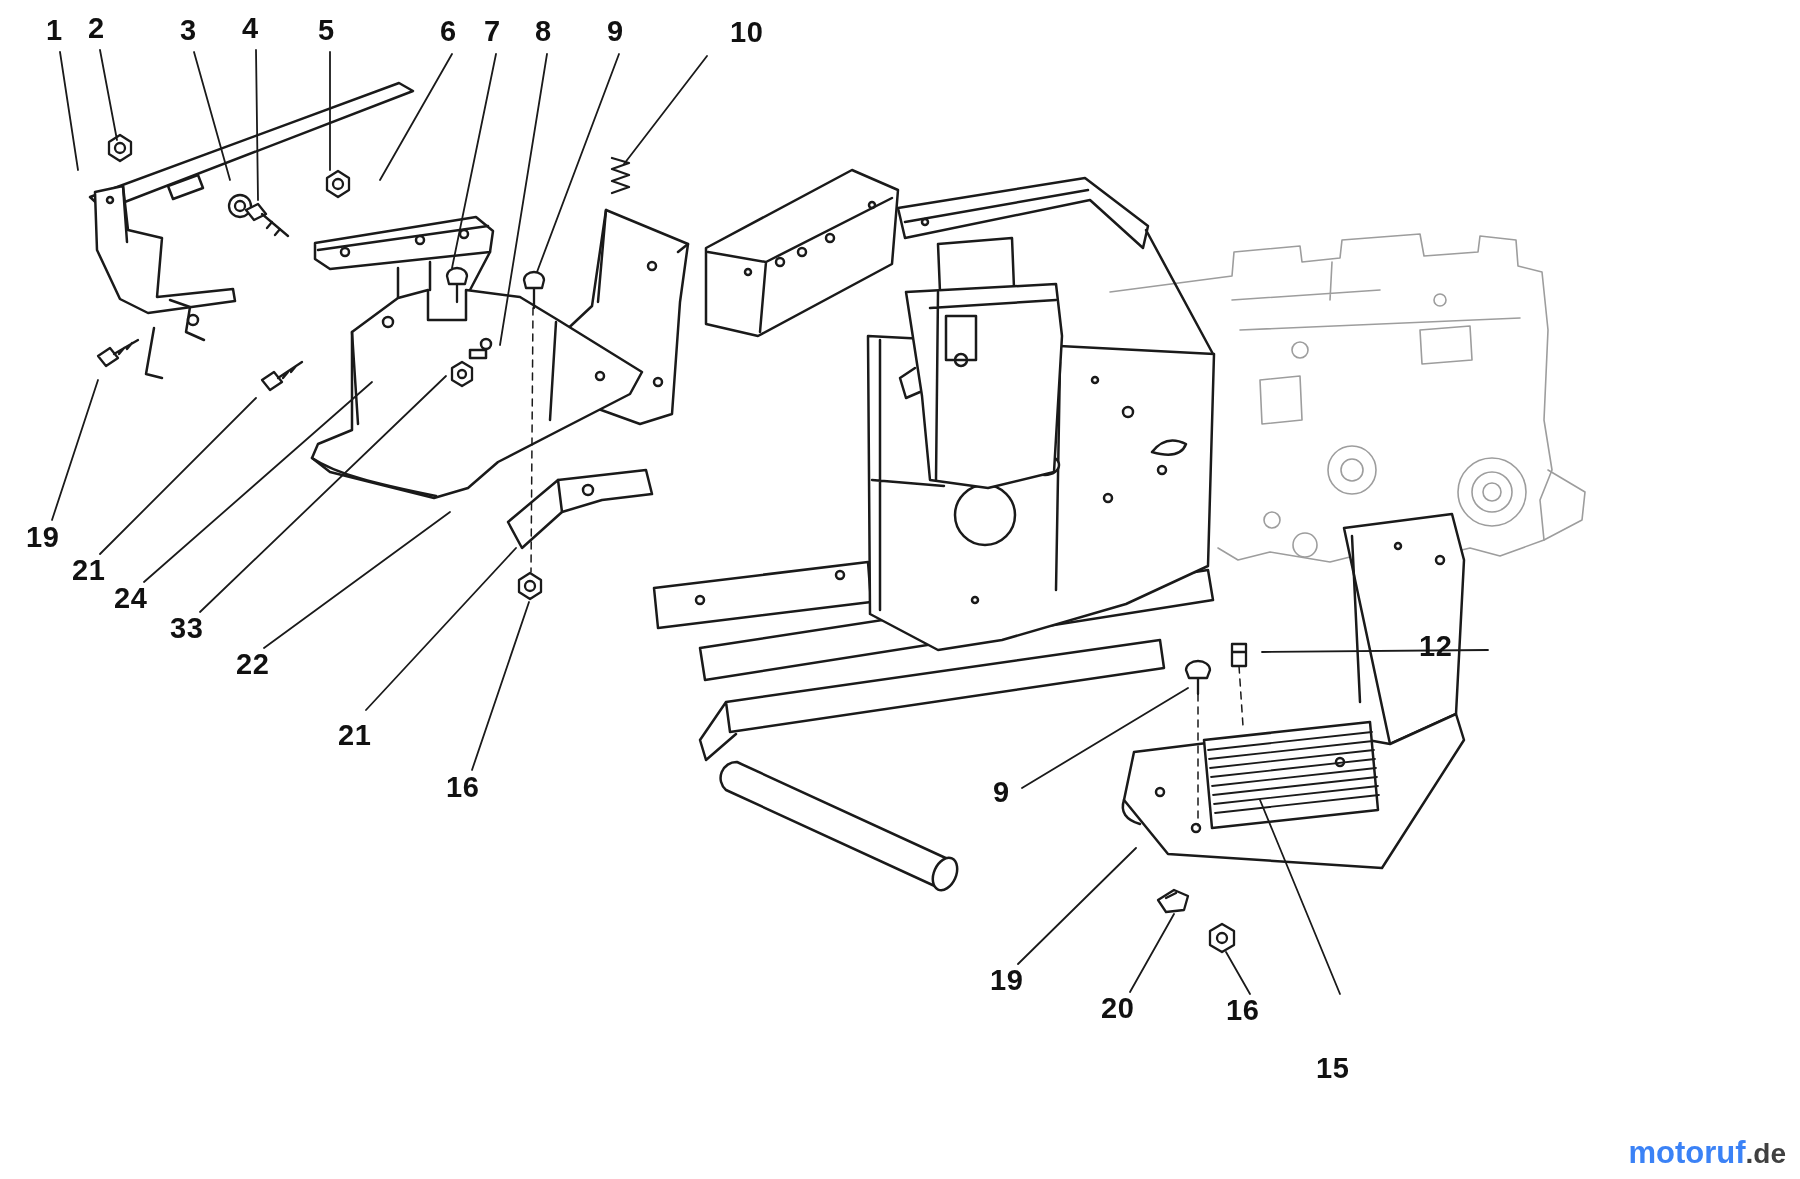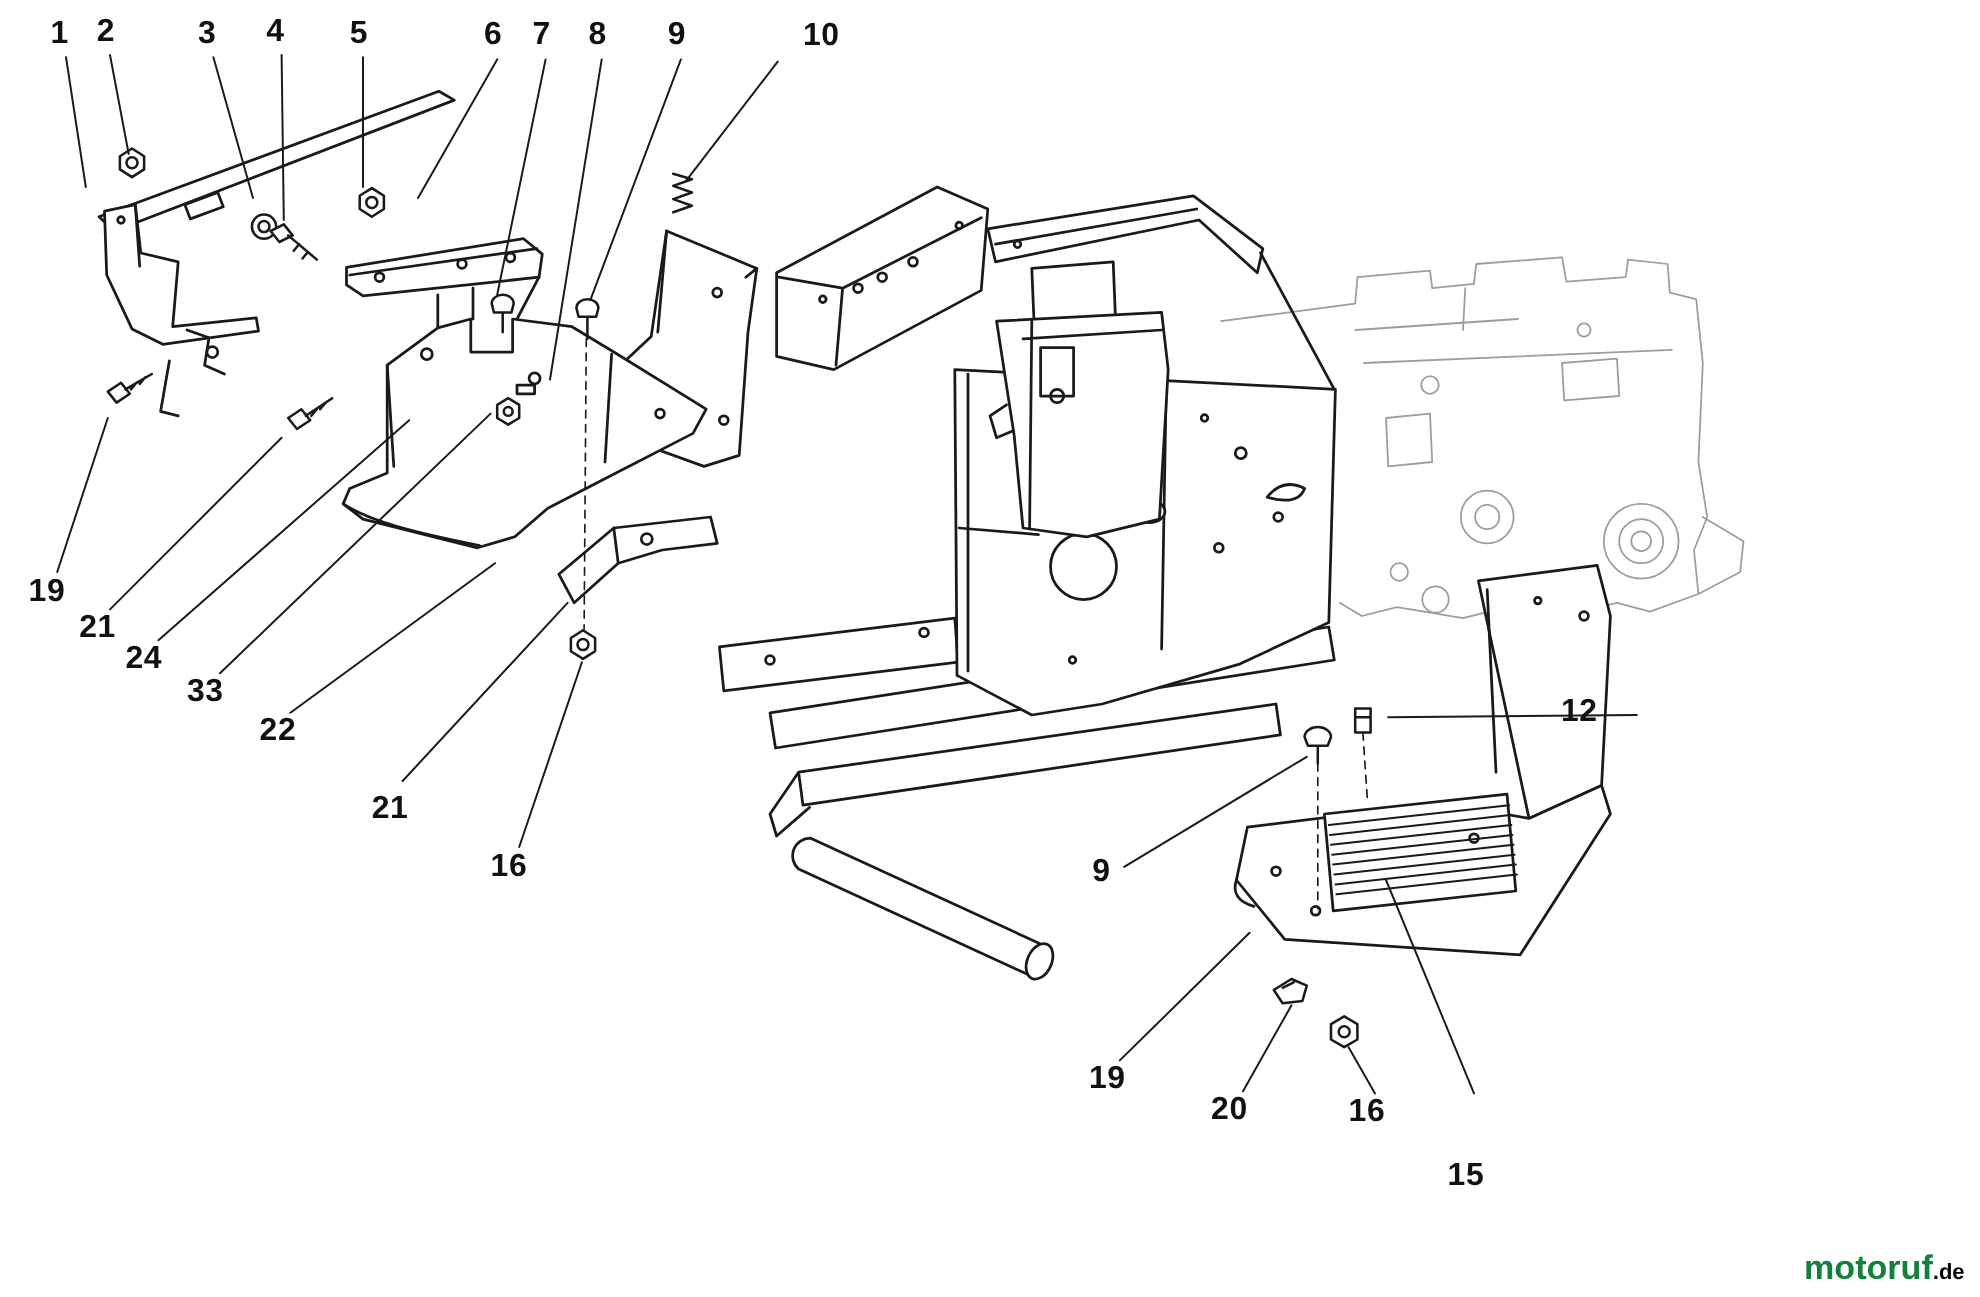--- a/index.html
+++ b/index.html
@@ -2,22 +2,22 @@
 <html><head>
 <meta charset="utf-8">
 <style>
   html,body{margin:0;padding:0;background:#fff;}
   #stage{position:relative;width:1800px;height:1179px;background:#ffffff;overflow:hidden;
          font-family:"Liberation Sans",sans-serif;}
   #art{position:absolute;left:0;top:0;}
   .callout{position:absolute;font-weight:bold;font-size:29px;color:#111;line-height:1;
            letter-spacing:0.5px;user-select:none;}
   .watermark{position:absolute;right:14px;bottom:8px;white-space:nowrap;}
-  .wm-brand{font-weight:bold;font-size:31px;color:#15803d;}
-  .wm-tld{font-weight:bold;font-size:20px;color:#000000;}
+  .wm-brand{font-weight:bold;font-size:31px;color:#3b82f6;}
+  .wm-tld{font-weight:bold;font-size:28px;color:#404040;}
 </style>
 </head>
 <body>
 
 <div id="stage">
 
   <svg id="art" width="1800" height="1179" viewBox="0 0 1800 1179">
 
     <g stroke="#9d9d9d" stroke-width="1.6" fill="none" stroke-linejoin="round" stroke-linecap="round">
       <path d="M1110,292 L1232,276 L1234,252 L1300,246 L1302,262 L1340,258 L1342,240 L1420,234 L1424,256 L1478,252 L1480,236 L1516,240 L1518,266 L1542,272 L1548,330 L1544,420 L1552,470 L1540,500 L1544,540 L1500,556 L1470,548 L1420,560 L1370,552 L1330,562 L1270,552 L1238,560 L1218,548"></path>

